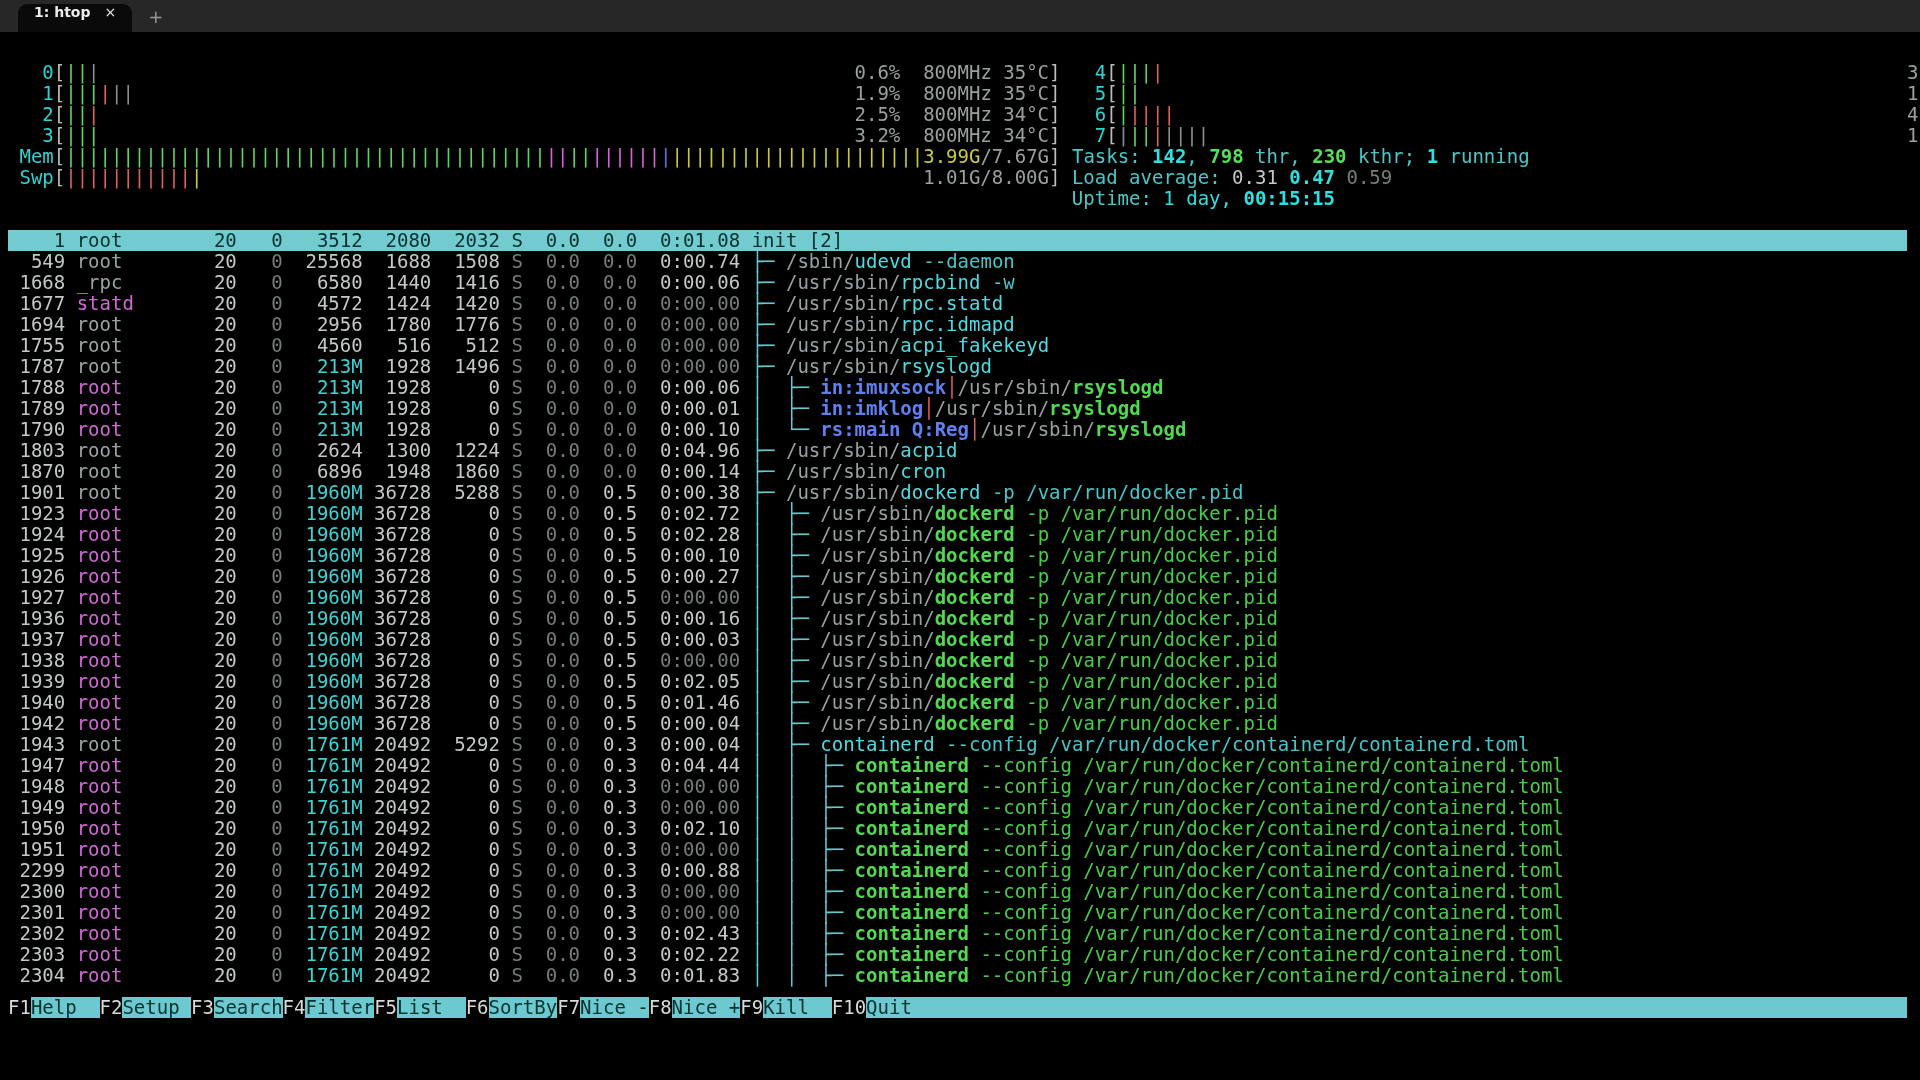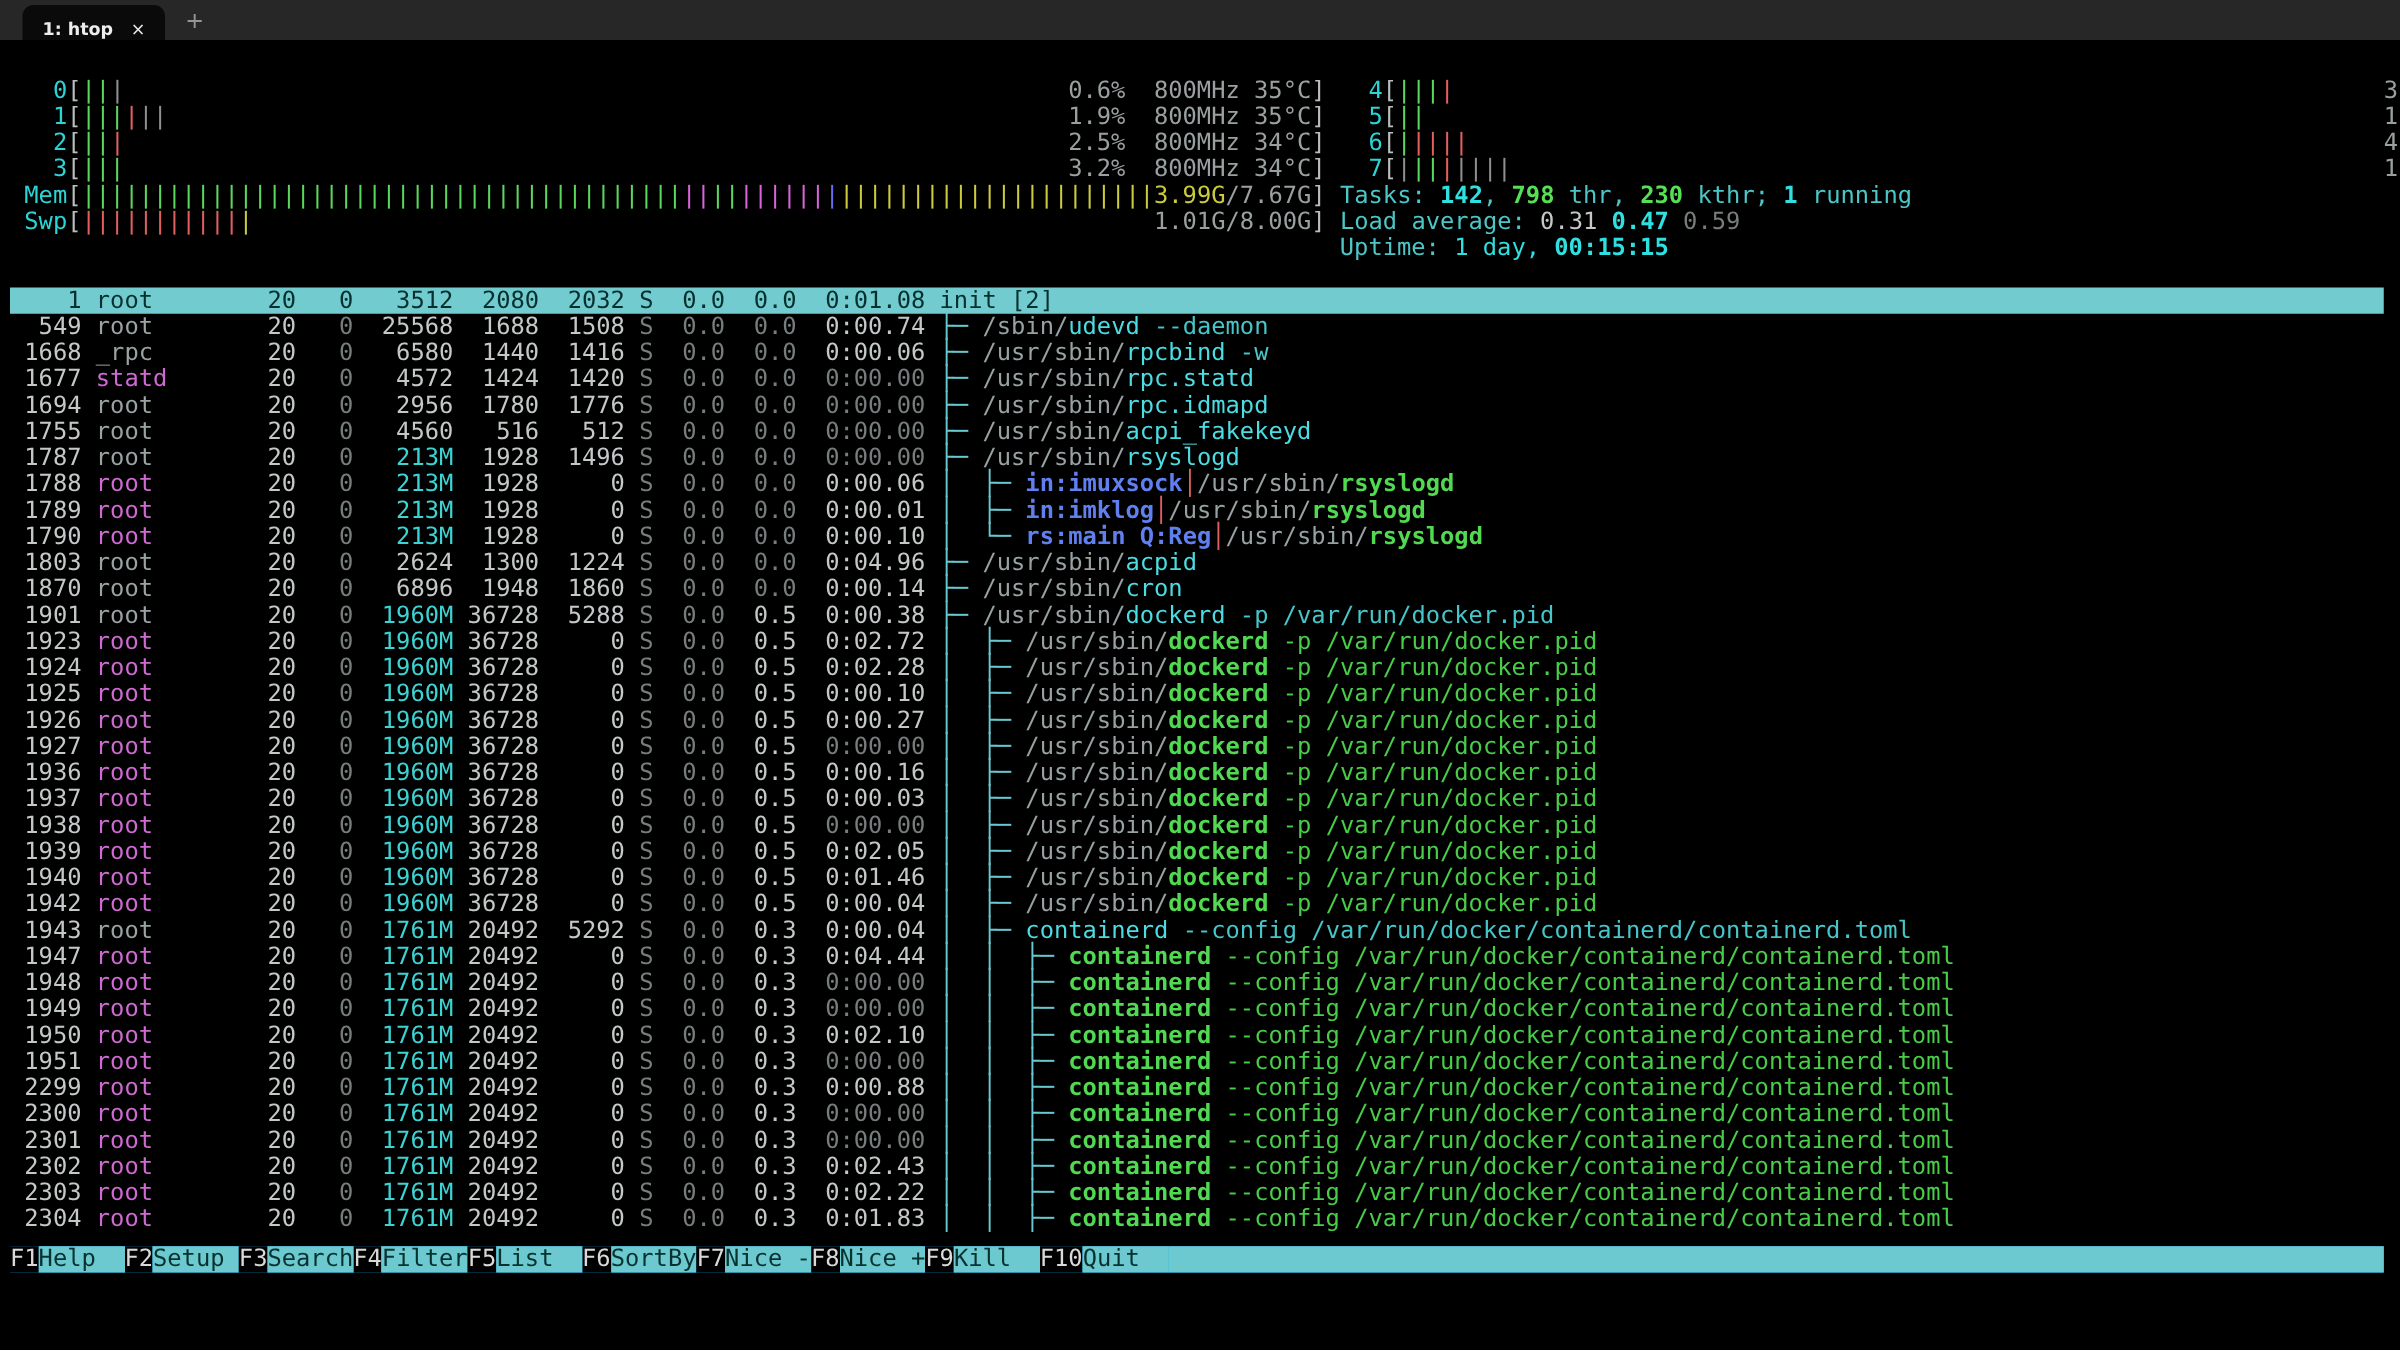--- a/index.html
+++ b/index.html
@@ -5,21 +5,21 @@
 <style>
   :root{
     --bg:#000000; --tabbar_bg:#272727; --pill_bg:#0a0a0a; --title_fg:#ececec; --plus_fg:#969696;
   }
   *{box-sizing:border-box}
   html,body{margin:0;padding:0}
   body{width:1920px;height:1080px;background:var(--bg);overflow:hidden}
   .tabbar{height:32px;background:var(--tabbar_bg);display:flex;align-items:flex-end;
           font-family:"DejaVu Sans",sans-serif}
   .tab-pill{height:28px;background:var(--pill_bg);border-radius:9px 9px 0 0;margin-left:18px;
-            display:flex;align-items:flex-end;padding:0 16px;gap:14px;cursor:default}
+            display:flex;align-items:flex-start;padding:0 16px;gap:14px;cursor:default}
   .tab-title{color:var(--title_fg);font-weight:bold;font-size:14px}
   .tab-close{color:var(--title_fg);font-size:14px}
   .tab-plus{color:var(--plus_fg);font-size:18px;margin:0 0 5px 16px}
   .term{background:#000;padding:30px 13px 0 8px;font-family:"DejaVu Sans Mono",monospace;
         font-size:19px;line-height:21px}
   .ln{height:21px;white-space:pre}
   .spacer{height:11px}
   
   .lbl{color:var(--cyan_label)} .brk{color:var(--bracket)} .mtxt{color:var(--meter_text)}
   .b-green{color:var(--bar_green)} .b-red{color:var(--bar_red)} .b-yellow{color:var(--bar_yellow)}

